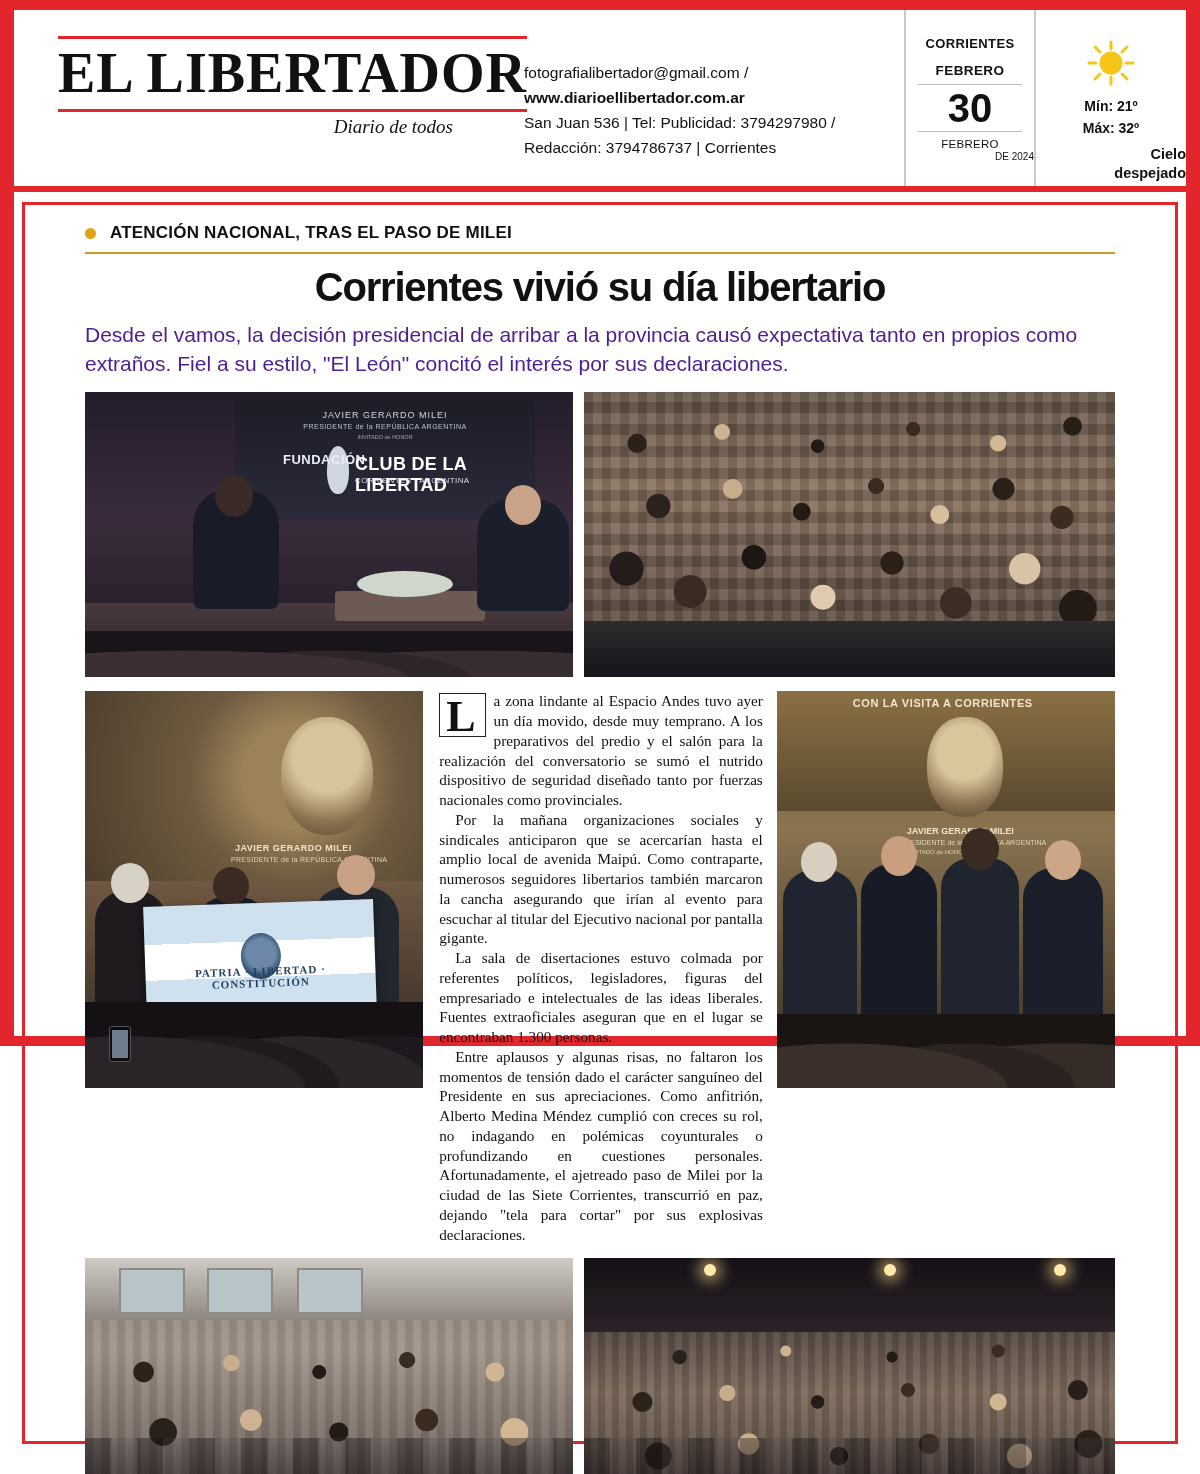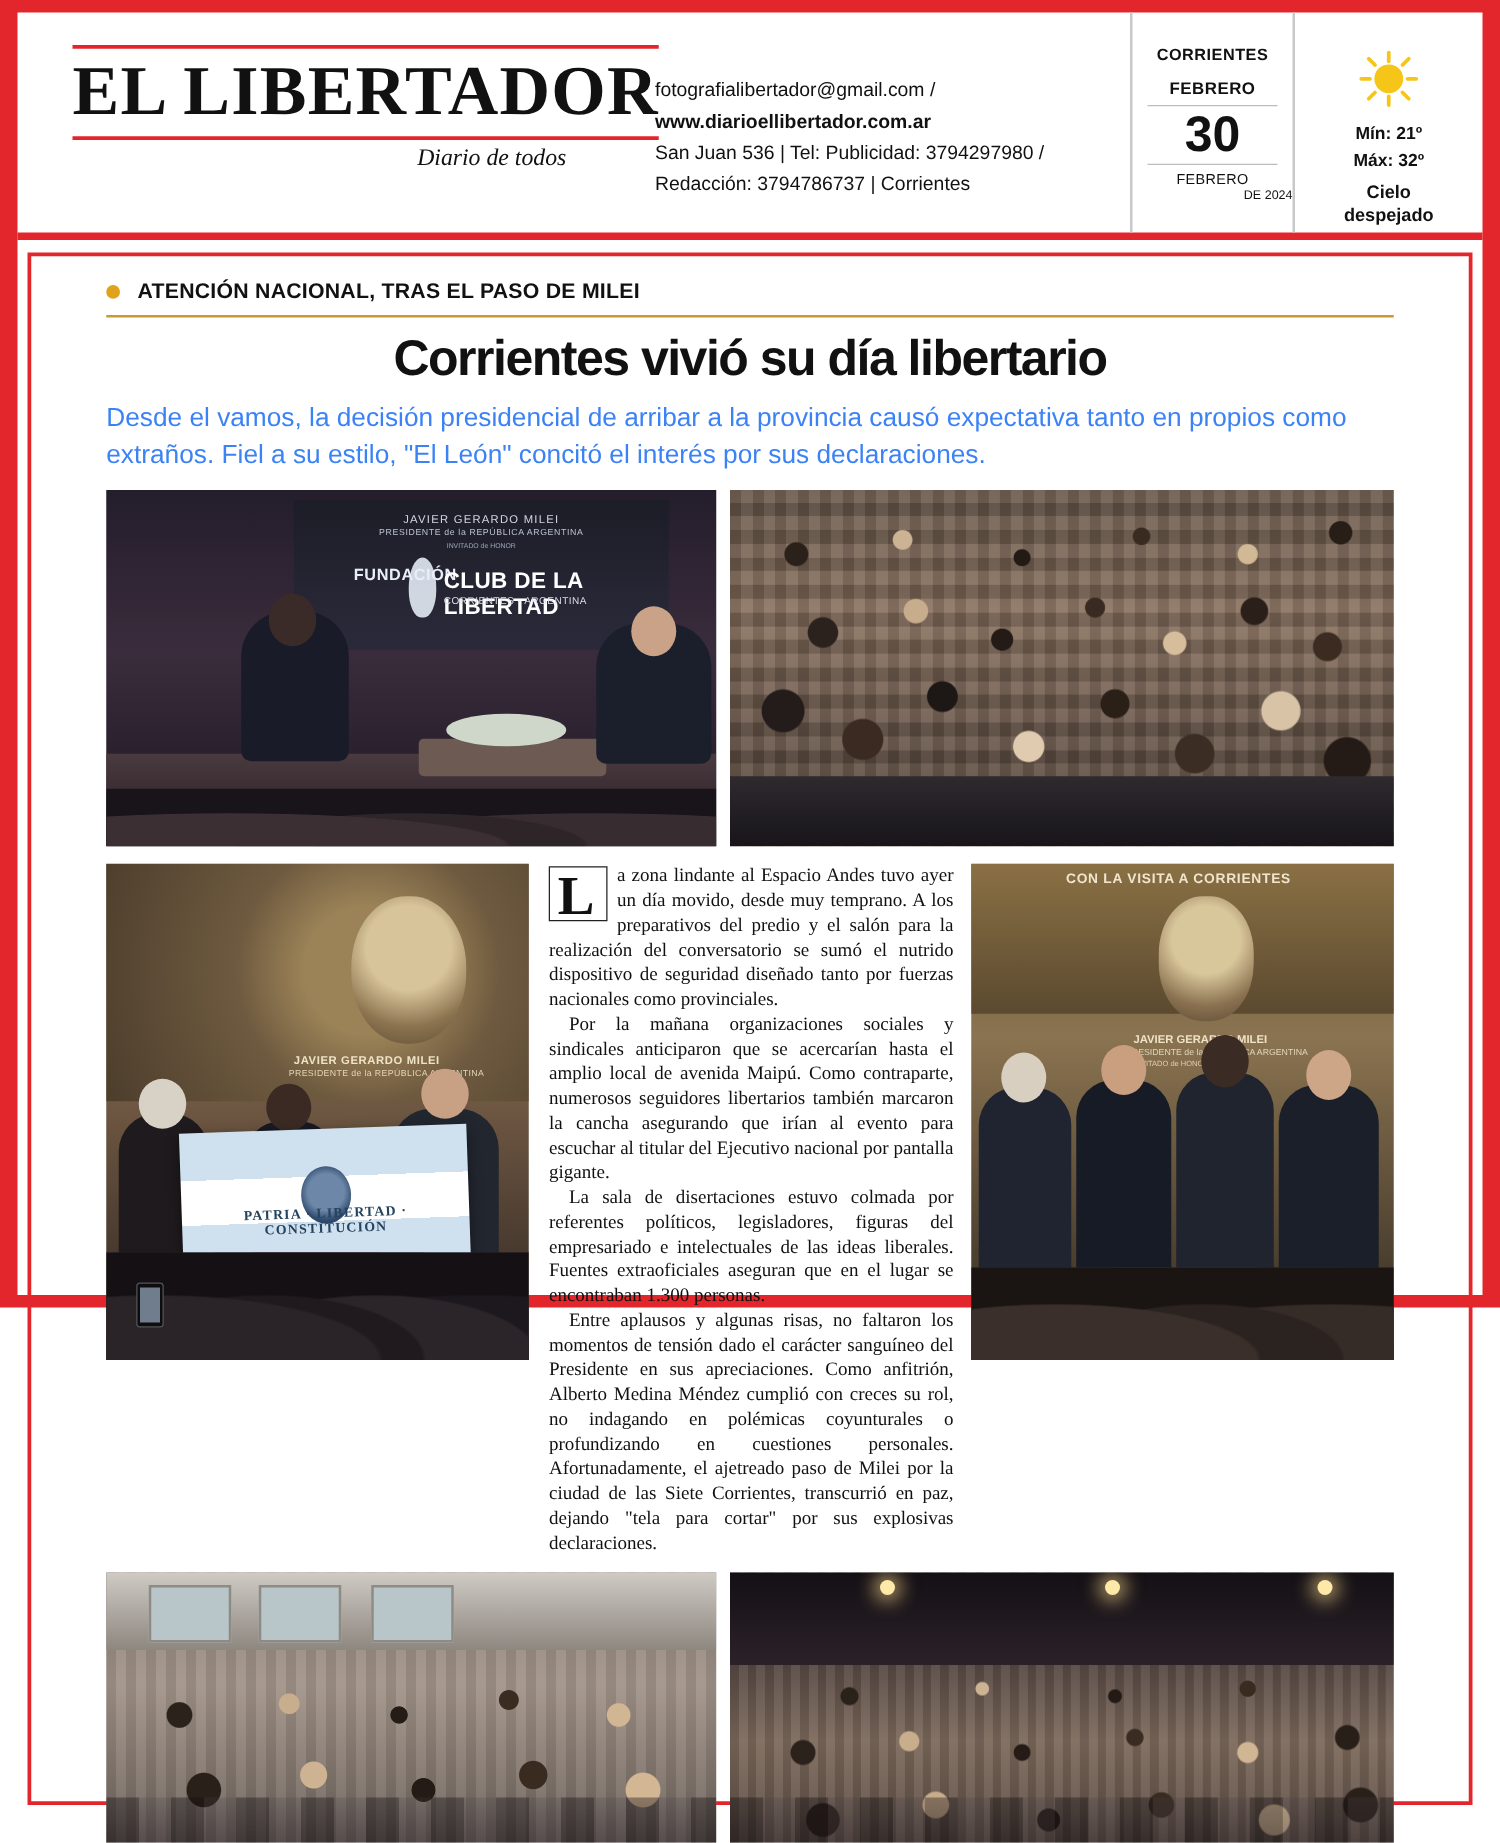--- a/index.html
+++ b/index.html
@@ -108,21 +108,21 @@
   .datebox .year { font-size: 10px; margin-top: 1px; text-align: right; }
 
   .weather {
     width: 150px;
     text-align: center;
     padding-top: 30px;
     font-size: 13.5px;
   }
   .sun { margin: 0 auto 10px auto; width: 58px; height: 46px; position: relative; }
   .weather .temps { font-weight: bold; line-height: 1.55; font-size: 14px; }
-  .weather .sky { font-weight: bold; font-size: 14.5px; margin-top: 6px; line-height: 1.3; }
+  .weather .sky { font-weight: bold; font-size: 14.5px; margin-top: 6px; line-height: 1.3; text-align: right; }
 
   
   .content {
     margin: 10px 8px 8px 8px;
     border: 3px solid #e3262b;
     height: 1242px;
     padding: 18px 22px 10px 22px;
     position: relative;
   }
 
@@ -150,21 +150,21 @@
     line-height: 1.08;
     text-align: center;
     margin: 12px 20px 2px 20px;
     letter-spacing: -1.2px;
   }
   .standfirst {
     font-family: "Liberation Sans", sans-serif;
     font-size: 21px;
     line-height: 1.36;
     margin: 12px 38px 0 38px;
-    color: #3b82f6;
+    color: #4c1d95;
   }
 
   
   .row { display: flex; margin-top: 14px; }
   .ph { position: relative; overflow: hidden; background: #2a2230; }
 
   
   .p1 { width: 515px; height: 285px;
         background: linear-gradient(180deg,#241d2b 0%,#3a2c3c 45%,#1d1720 100%); }
   .p1 .screen {

